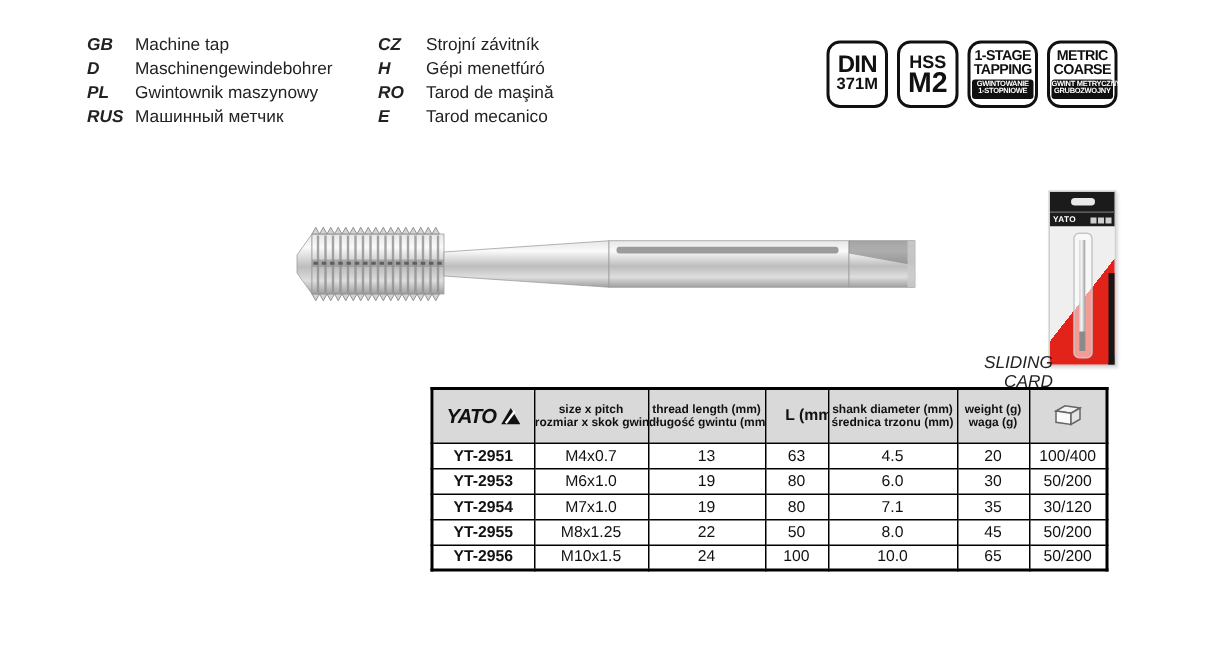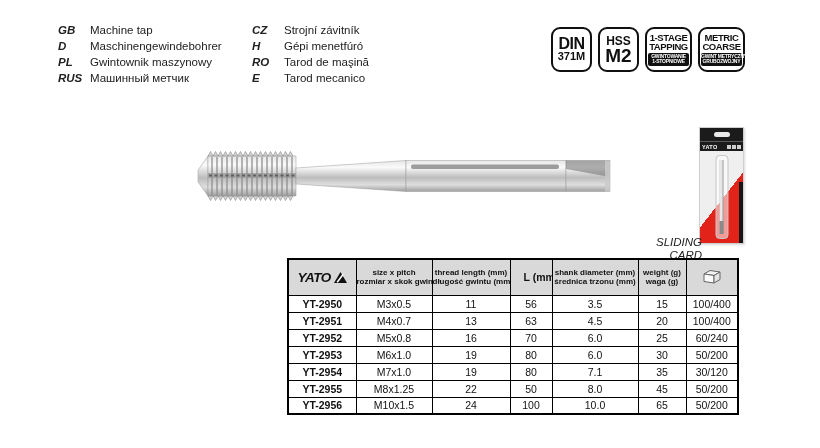--- a/index.html
+++ b/index.html
@@ -259,47 +259,29 @@
           <svg width="21" height="16" viewBox="0 0 21 16">
             <polygon points="3,6 9,2.5 19,4 13,7.5" fill="#f2f2f2" stroke="#666" stroke-width="1"></polygon>
             <polygon points="3,6 13,7.5 13,15 3,13.5" fill="#fbfbfb" stroke="#666" stroke-width="1"></polygon>
             <polygon points="13,7.5 19,4 19,11.5 13,15" fill="#e4e4e4" stroke="#666" stroke-width="1"></polygon>
           </svg>
         </th>
       </tr>
     </thead>
     <tbody>
       <tr>
-        <td class="code">YT-2950</td>
-        <td>M3x0.5</td>
-        <td>11</td>
-        <td>56</td>
-        <td>3.5</td>
-        <td>15</td>
-        <td>100/400</td>
-      </tr>
-      <tr>
         <td class="code">YT-2951</td>
         <td>M4x0.7</td>
         <td>13</td>
         <td>63</td>
         <td>4.5</td>
         <td>20</td>
         <td>100/400</td>
       </tr>
       <tr>
-        <td class="code">YT-2952</td>
-        <td>M5x0.8</td>
-        <td>16</td>
-        <td>70</td>
-        <td>6.0</td>
-        <td>25</td>
-        <td>60/240</td>
-      </tr>
-      <tr>
         <td class="code">YT-2953</td>
         <td>M6x1.0</td>
         <td>19</td>
         <td>80</td>
         <td>6.0</td>
         <td>30</td>
         <td>50/200</td>
       </tr>
       <tr>
         <td class="code">YT-2954</td>

